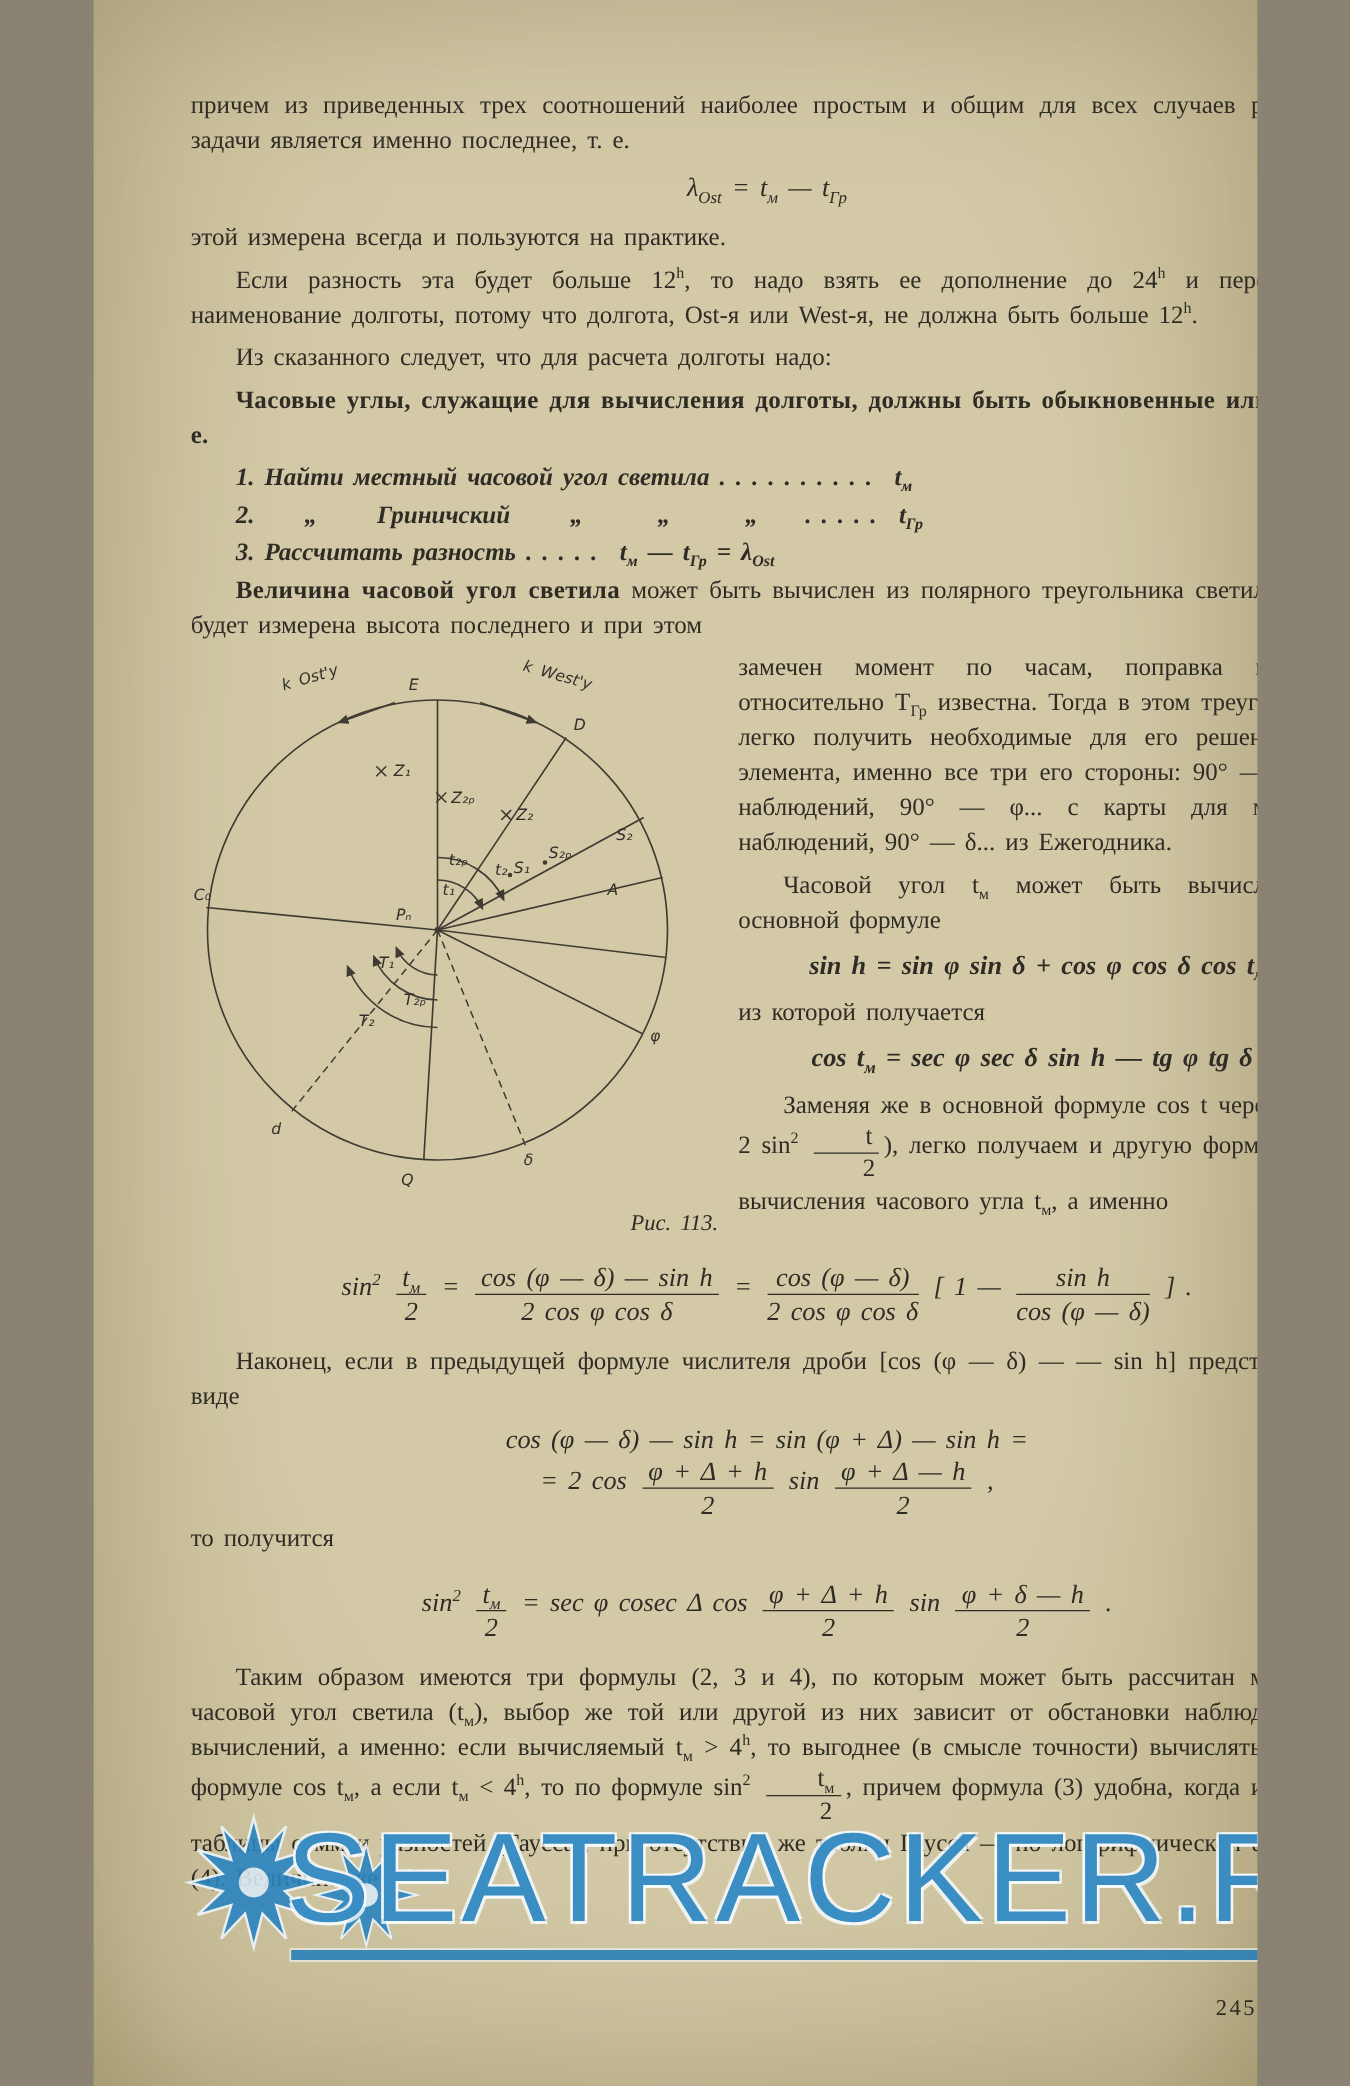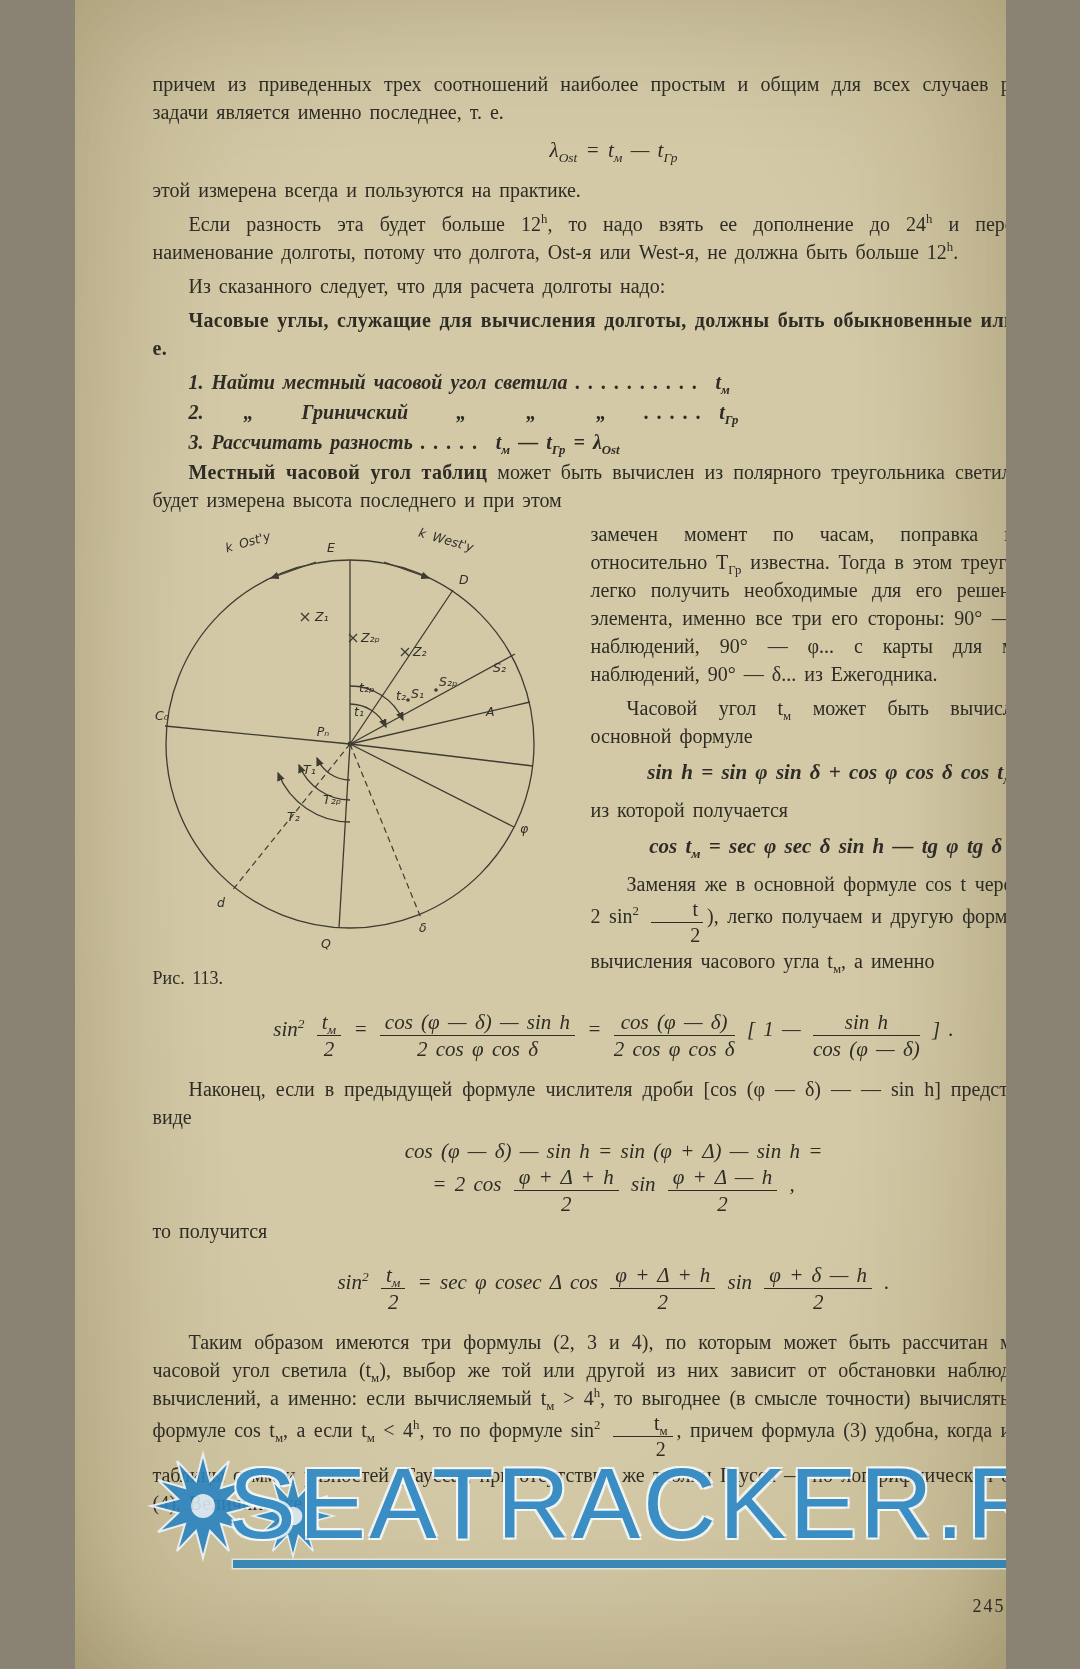--- a/index.html
+++ b/index.html
@@ -25,21 +25,21 @@
   sub{font-size:64%;vertical-align:sub;line-height:0;}
   .eq{position:relative;text-align:center;font-style:italic;margin:10px 0 12px;font-size:21px;}
   .eq .eqnum{position:absolute;right:2px;top:50%;transform:translateY(-50%);font-style:normal;}
   .frac{display:inline-block;vertical-align:-0.95em;text-align:center;margin:0 4px;line-height:1.15;}
   .frac .fnum{display:block;border-bottom:1.4px solid currentColor;padding:0 5px 1px;}
   .frac .fden{display:block;padding-top:1px;}
   .tlist div{font-style:italic;padding-left:36px;margin:2px 0;font-weight:bold;}
   .figrow{display:flex;margin-top:4px;}
   .figbox{flex:none;width:422px;}
   .figbox svg{display:block;}
-  .figcaption{text-align:left;font-size:18px;margin-top:2px;}
+  .figcaption{text-align:right;font-style:italic;font-size:18px;margin-top:2px;}
   .rightcol{flex:1;padding-left:16px;}
   .rightcol .eq{margin:8px 0 10px;font-weight:bold;}
   .eq-wide{clear:both;margin:18px 0 14px;font-size:21px;}
   .eq-center2{margin:0 0;}
   .pagenum{position:absolute;bottom:52px;left:0;right:0;text-align:right;font-size:18px;letter-spacing:2px;color:#2e2c25;}
   
   .watermark{position:absolute;left:66px;top:1438px;width:960px;height:170px;pointer-events:none;}
   .wm-text{
     position:absolute;left:88px;top:8px;
     font-family:"Liberation Sans","DejaVu Sans",sans-serif;
@@ -76,21 +76,21 @@
     <p class="ind">Если разность эта будет больше 12<sup>h</sup>, то надо взять ее дополнение до 24<sup>h</sup> и переменить наименование долготы, потому что долгота, Ost-я или West-я, не должна быть больше 12<sup>h</sup>.</p>
     <p class="ind">Из сказанного следует, что для расчета долготы надо:</p>
     <p class="ind"><b>Часовые углы, служащие для вычисления долготы, должны быть обыкновенные или West-е.</b></p>
 
     <div class="tlist">
       <div>1. Найти местный часовой угол светила . . . . . . . . . .  t<sub>м</sub></div>
       <div>2.  „   Гриничский   „   „   „   . . . . .  t<sub>Гр</sub></div>
       <div>3. Рассчитать разность . . . . .  t<sub>м</sub> — t<sub>Гр</sub> = λ<sub>Ost</sub></div>
     </div>
 
-    <p class="ind"><b>Местный часовой угол таблиц</b><span> может быть вычислен из полярного треугольника светила, если будет измерена высота последнего и при этом</span></p>
+    <p class="ind"><b>Величина часовой угол светила</b><span> может быть вычислен из полярного треугольника светила, если будет измерена высота последнего и при этом</span></p>
 
     <div class="figrow">
       <div class="figbox">
         <svg width="422" height="442" viewBox="0 0 422 442">
           <defs>
             <marker id="arr" markerWidth="8" markerHeight="8" refX="6" refY="3" orient="auto">
               <path d="M0,0 L7,3 L0,6 z" fill="#3e3b32"></path>
             </marker>
           </defs>
           <g>

